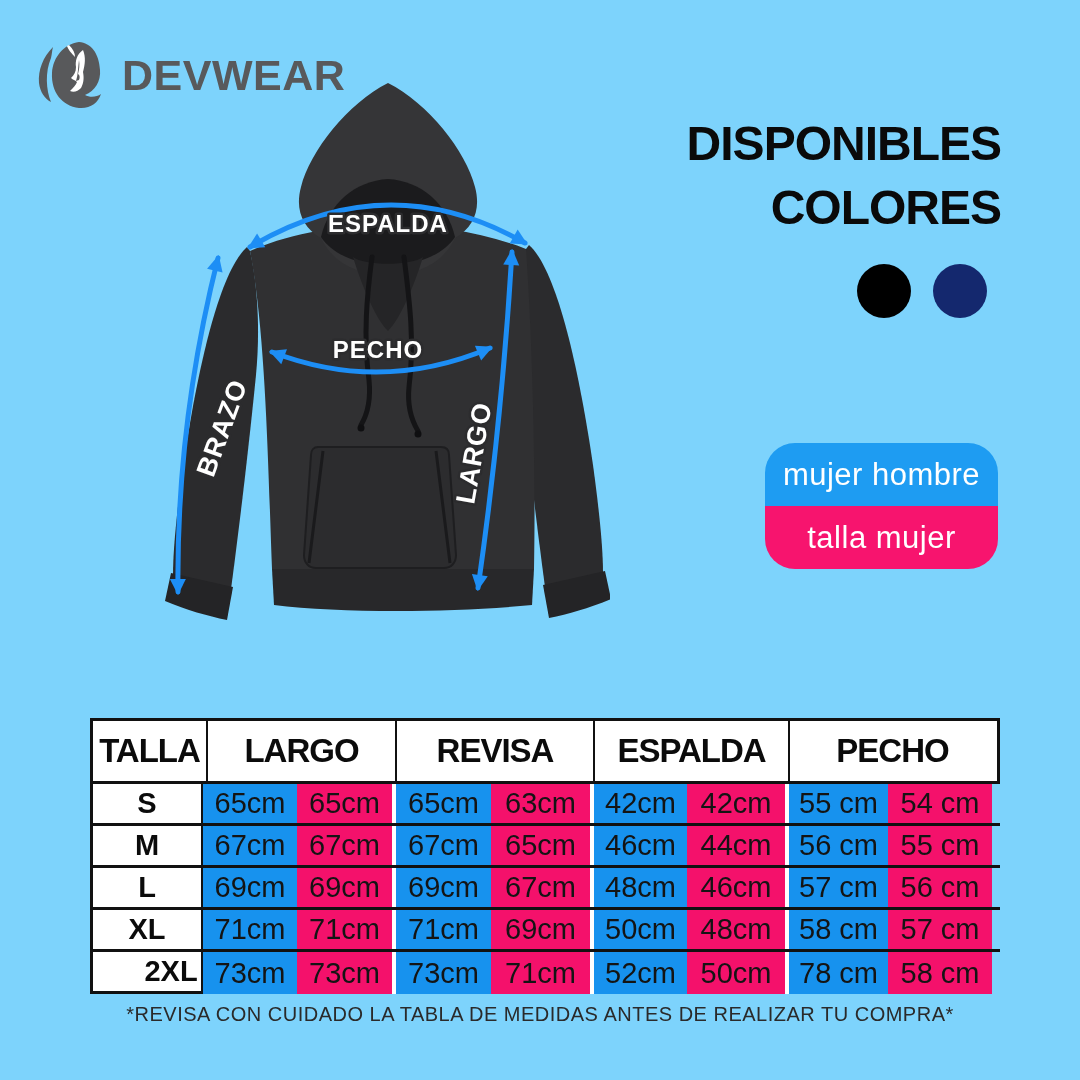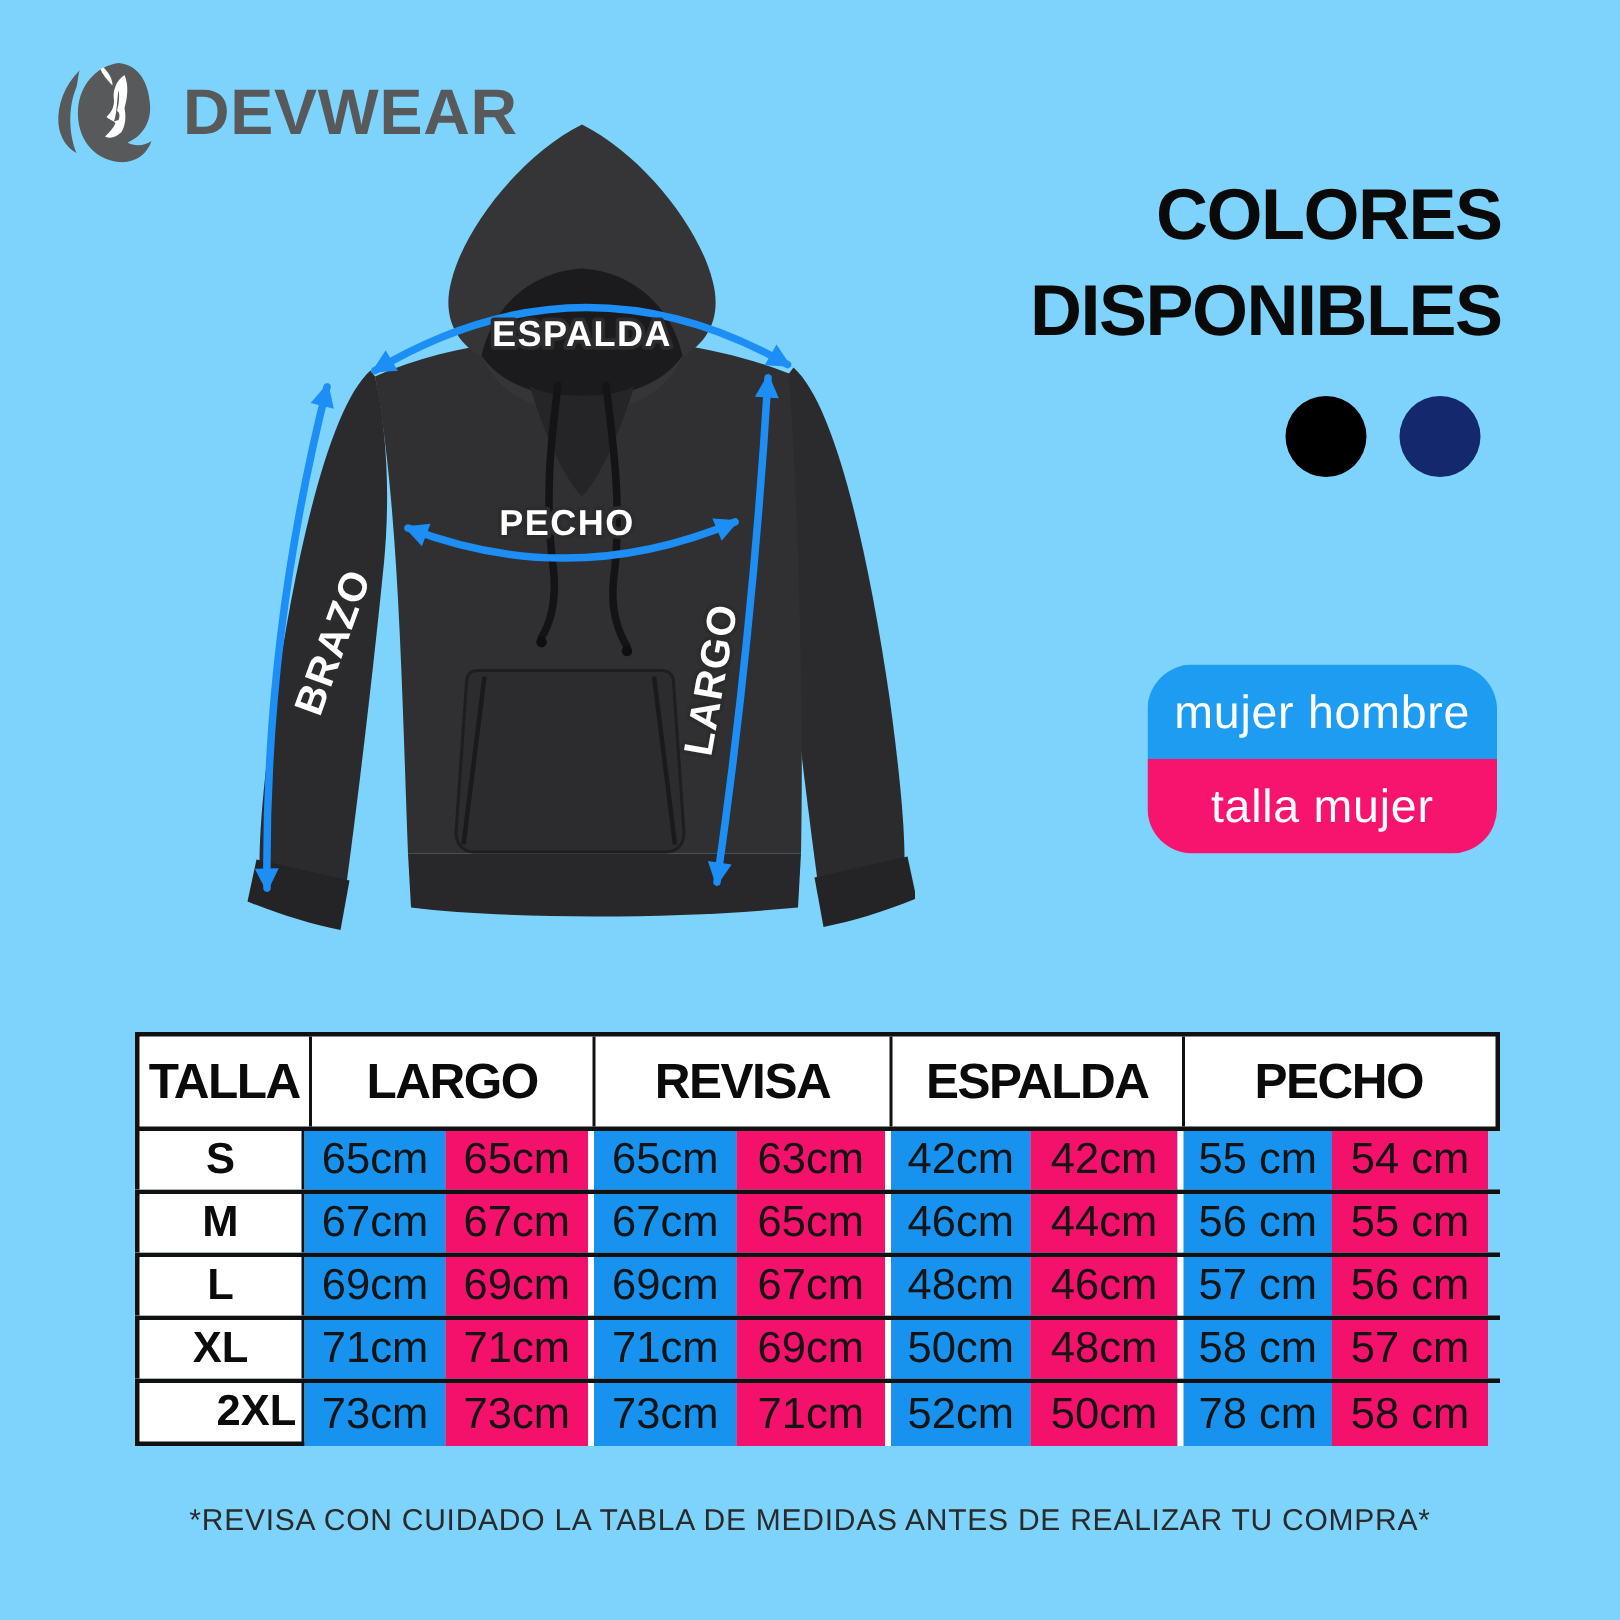--- a/index.html
+++ b/index.html
@@ -28,21 +28,21 @@
 
   
   .legend{position:absolute;left:765px;top:443px;width:233px;height:126px;
     border-radius:30px;overflow:hidden;}
   .pill{height:63px;display:flex;align-items:center;justify-content:center;
     color:#ffffff;font-size:31px;font-weight:400;letter-spacing:.5px;}
   .pill-hombre{background:#1e9cf2;}
   .pill-mujer{background:#f7146e;text-align:center;}
 
   
-  .table{position:absolute;left:90px;top:688px;width:910px;}
+  .table{position:absolute;left:90px;top:718px;width:910px;}
   .thead{display:grid;grid-template-columns:113px 189px 198px 195px 207px;
     height:66px;border:3px solid #111;box-sizing:border-box;background:#fff;}
   .th{display:flex;align-items:center;justify-content:center;
     font-weight:800;font-size:33px;letter-spacing:-1px;color:#0b0b0b;}
   .th + .th{border-left:2px solid #111;}
   .trow{display:grid;grid-template-columns:113px 94px 95px 99px 99px 97px 98px 103px 104px;
     height:42px;border-bottom:3px solid #111;box-sizing:border-box;}
   .trow:last-child{border-bottom:none;}
   .tsize{background:#fff;border-left:3px solid #111;border-right:2px solid #111;
     display:flex;align-items:center;justify-content:center;font-weight:700;font-size:29px;color:#0b0b0b;}
@@ -112,22 +112,22 @@
       <path d="M362,177 Q352,345 328,513" marker-start="url(#ah)" marker-end="url(#ah)"></path>
     </g>
 
     <text class="diag-label" font-size="24" text-anchor="middle" dominant-baseline="central" transform="translate(238,148)">ESPALDA</text>
     <text class="diag-label" font-size="24" text-anchor="middle" dominant-baseline="central" transform="translate(228,274)">PECHO</text>
     <text class="diag-label" font-size="27" text-anchor="middle" dominant-baseline="central" transform="translate(72,353) rotate(-70)">BRAZO</text>
     <text class="diag-label" font-size="27" text-anchor="middle" dominant-baseline="central" transform="translate(324,378) rotate(-80)">LARGO</text>
   </svg>
 
   <div class="colores">
+    <div>DISPONIBLES</div>
     <div>COLORES</div>
-    <div>DISPONIBLES</div>
   </div>
   <div class="swatches">
     <span class="sw sw-black"></span>
     <span class="sw sw-navy"></span>
   </div>
 
   <div class="legend">
     <div class="pill pill-hombre">mujer hombre</div>
     <div class="pill pill-mujer">talla mujer</div>
   </div>

